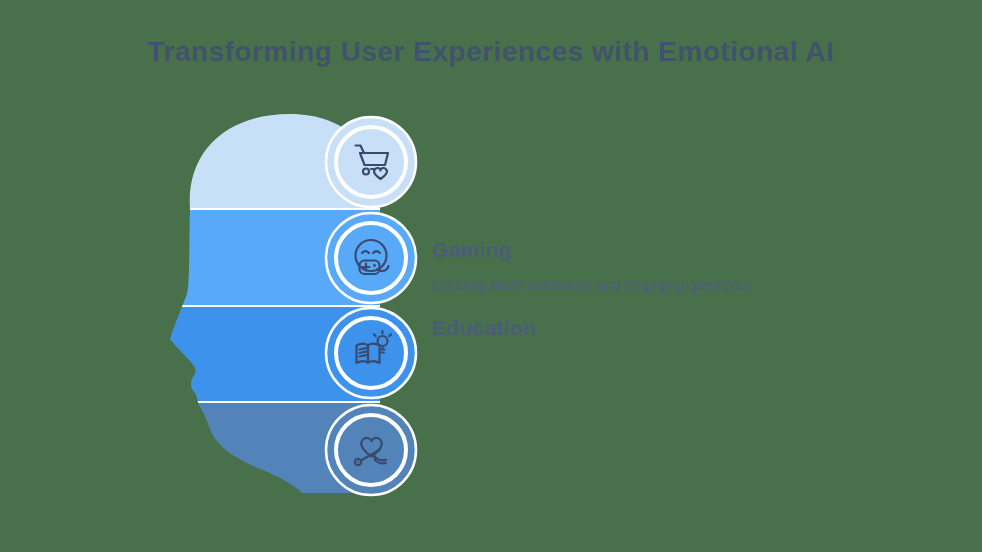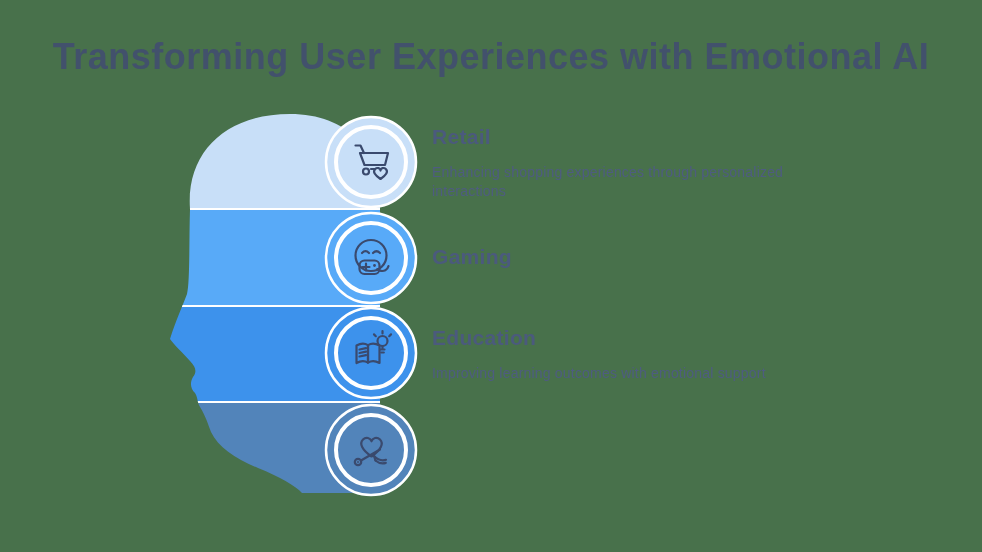--- a/index.html
+++ b/index.html
@@ -6,36 +6,36 @@
     --background:#48714B; --title-text:#42516C; --heading-text:#4B5A7D;
     --description-text:#4E5C80; --icon-stroke:#3A4A6E; --circle-ring:#FFFFFF;
     --band-retail:#C8DFF8; --band-gaming:#58AAF8; --band-education:#3D92EC; --band-mental-health:#5284BA;
   }
   *{margin:0;padding:0;box-sizing:border-box;}
   html,body{width:982px;height:552px;overflow:hidden;}
   body{font-family:"Liberation Sans","DejaVu Sans",sans-serif;background:var(--background);}
   .stage{position:relative;width:982px;height:552px;background:var(--background);}
   .title{
     position:absolute;top:36px;left:0;width:100%;text-align:center;
-    font-size:36px;font-weight:700;letter-spacing:.5px;color:var(--title-text);
+    font-size:28px;font-weight:700;letter-spacing:.5px;color:var(--title-text);
   }
   .head-svg{position:absolute;left:0;top:0;width:982px;height:552px;display:block;}
   .f-retail{fill:var(--band-retail);}
   .f-gaming{fill:var(--band-gaming);}
   .f-education{fill:var(--band-education);}
   .f-mental{fill:var(--band-mental-health);}
   .sep{stroke:var(--circle-ring);stroke-width:2;}
   .bump{stroke:var(--circle-ring);stroke-width:2.5;}
   .ring{fill:none;stroke:var(--circle-ring);stroke-width:4;}
   .icon{stroke:var(--icon-stroke);stroke-width:2.2;fill:none;stroke-linecap:round;stroke-linejoin:round;}
   .icon .dot{fill:var(--icon-stroke);stroke:none;}
   .section{position:absolute;left:432px;width:375px;}
   .section h2{font-size:21px;font-weight:700;letter-spacing:.3px;color:var(--heading-text);line-height:1.25;margin-bottom:13px;}
   .section p{font-size:14px;font-weight:500;color:var(--description-text);line-height:1.34;letter-spacing:.2px;}
-  .sec-0{top:124px;} .sec-1{top:244px;} .sec-2{top:325px;} .sec-3{top:420px;}
+  .sec-0{top:124px;} .sec-1{top:237px;} .sec-2{top:315px;} .sec-3{top:420px;}
 </style>
 </head>
 <body>
 
 <div class="stage">
 
   <h1 class="title">Transforming User Experiences with Emotional AI</h1>
 
   <svg class="head-svg" viewBox="0 0 982 552" aria-hidden="true">
     <defs>
@@ -115,30 +115,26 @@
         <circle cx="11" cy="36" r="3.2"></circle>
         <circle class="dot" cx="11" cy="36" r=".9"></circle>
         <path d="M14 34.5L33 23.5"></path>
         <path d="M27 30c3.8 3.8 8 5 12 3.8"></path>
         <path d="M28.5 34.5c3.2 2.8 7 3.4 10.3 2.4"></path>
         <path d="M27 30l1.5 4.5"></path>
       </g>
     </g>
   </svg>
 
-  <section class="section sec-0">
-    <h2>Retail</h2>
-    <p>Enhancing shopping experiences through personalized interactions</p>
-  </section>
 
   <section class="section sec-1">
     <h2>Gaming</h2>
+    <p>Creating more immersive and engaging gameplay</p>
   </section>
 
   <section class="section sec-2">
     <h2>Education</h2>
-    <p>Improving learning outcomes with emotional support</p>
   </section>
 
   <section class="section sec-3">
   </section>
 
 </div>
 
 </body></html>

